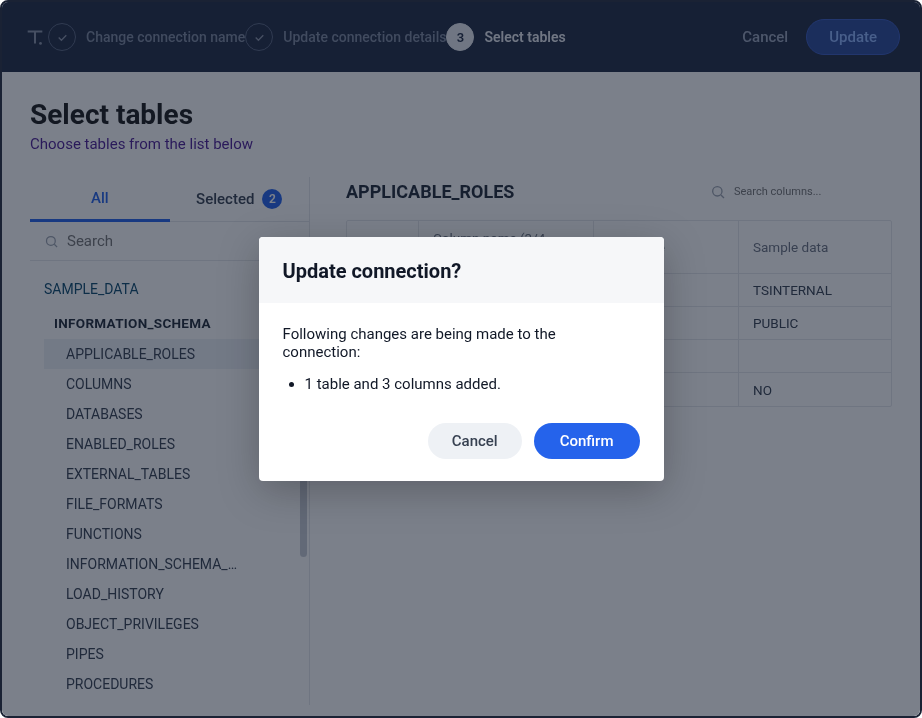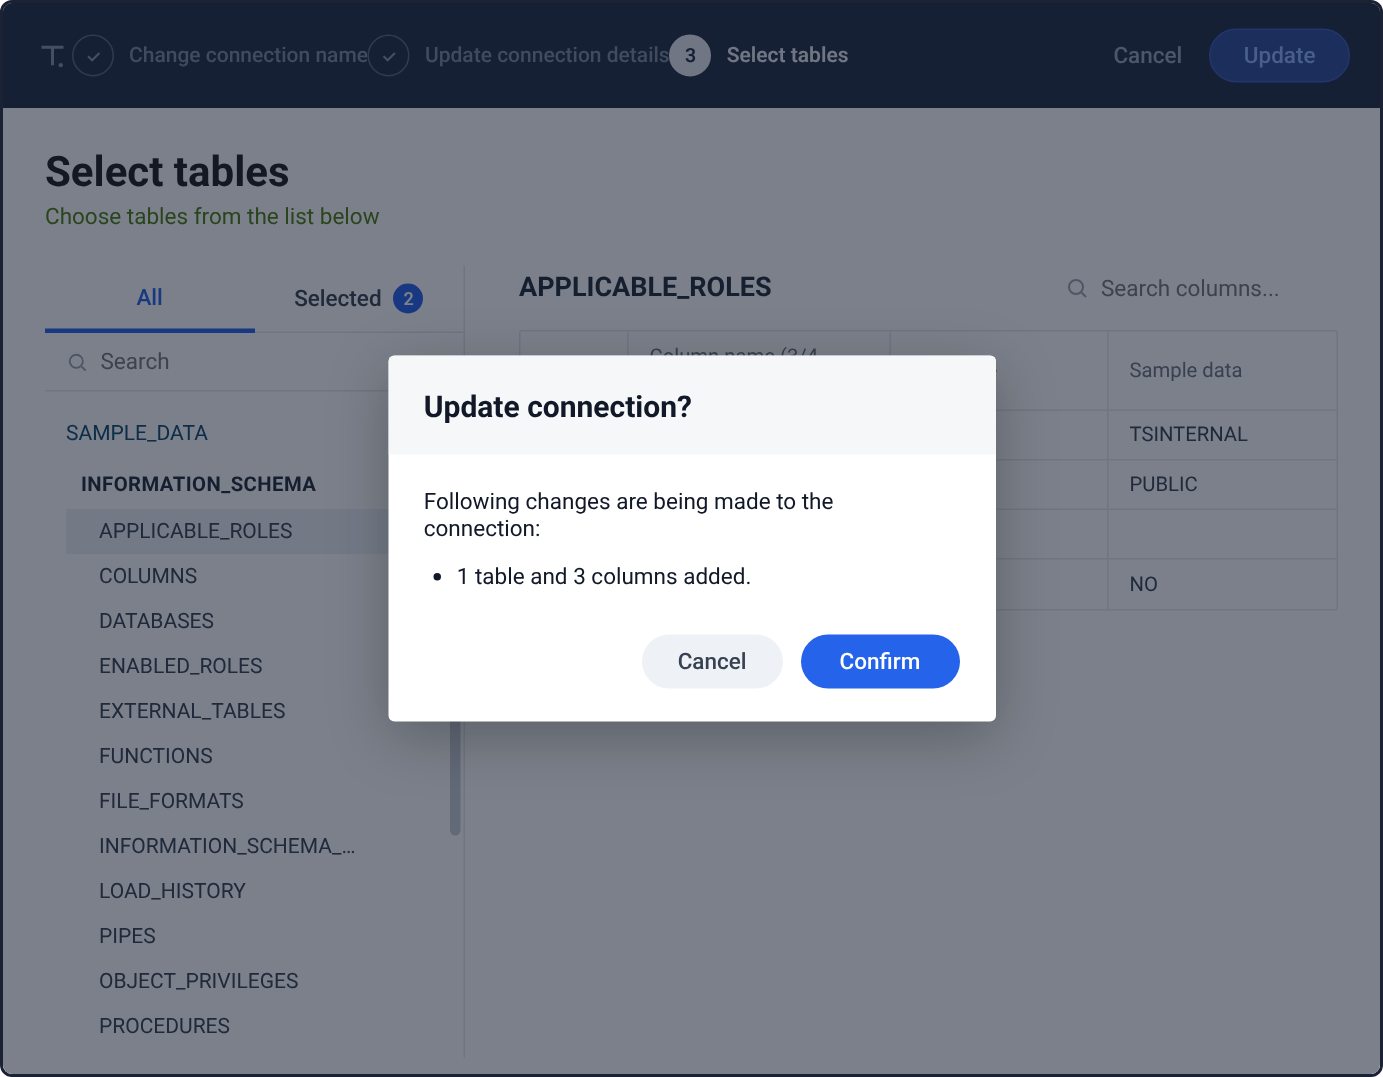--- a/index.html
+++ b/index.html
@@ -13,21 +13,21 @@
 .step-circle { width: 28px; height: 28px; border-radius: 50%; border: 1.5px solid #5a6680; display: flex; align-items: center; justify-content: center; color: #8a93a6; font-size: 13px; }
 .step-circle.active { background: #e6e9ef; border-color: #e6e9ef; color: #1f2a44; font-weight: 600; }
 .step-label { color: #7e899f; font-size: 14px; font-weight: 500; }
 .step-label.active { color: #e6e9ef; font-weight: 600; }
 .topbar-spacer { flex: 1; }
 .btn-cancel-top { background: transparent; border: none; color: #9aa4ba; font-size: 15px; font-weight: 500; padding: 8px 18px; cursor: pointer; }
 .btn-update-top { background: #2a4a9a; border: 1px solid #3a5bbf; color: #8fb5ff; font-size: 15px; font-weight: 500; padding: 8px 22px; border-radius: 20px; cursor: pointer; }
 
 .content { padding: 26px 28px 0 28px; height: calc(100% - 70px); background: #fff; }
 .page-title { font-size: 28px; font-weight: 700; color: #1a1a1a; margin-bottom: 4px; }
-.page-sub { font-size: 15px; color: #4d7c0f; margin-bottom: 24px; }
+.page-sub { font-size: 15px; color: #4c1d95; margin-bottom: 24px; }
 
 .panels { display: flex; gap: 36px; height: calc(100% - 90px); }
 
 .left-panel { width: 280px; border-right: 1px solid #e5e7eb; display: flex; flex-direction: column; position: relative; }
 .tabs { display: flex; border-bottom: 1px solid #e5e7eb; }
 .tab { flex: 1; text-align: center; padding: 12px 0; font-size: 15px; font-weight: 500; color: #374151; cursor: pointer; display: flex; align-items: center; justify-content: center; gap: 8px; }
 .tab.active { color: #2563eb; border-bottom: 3px solid #2563eb; margin-bottom: -1px; }
 .tab-badge { background: #2563eb; color: #fff; border-radius: 50%; width: 20px; height: 20px; display: inline-flex; align-items: center; justify-content: center; font-size: 12px; font-weight: 600; }
 
 .search-row { padding: 10px 14px; border-bottom: 1px solid #e5e7eb; display: flex; align-items: center; gap: 8px; }
@@ -39,21 +39,21 @@
 .tree-schema { font-size: 13.5px; font-weight: 700; color: #1f2937; padding: 12px 0 8px 10px; letter-spacing: 0.3px; }
 .tree-table { font-size: 14px; color: #374151; padding: 7px 0 7px 22px; cursor: pointer; white-space: nowrap; overflow: hidden; text-overflow: ellipsis; padding-right: 12px; }
 .tree-table.selected { background: #eef2f7; }
 
 .left-scroll-thumb { position: absolute; right: 2px; top: 260px; width: 7px; height: 120px; background: #c8cdd6; border-radius: 4px; }
 
 .right-panel { flex: 1; padding-top: 4px; }
 .right-head { display: flex; align-items: center; justify-content: space-between; margin-bottom: 18px; padding-right: 8px; }
 .right-title { font-size: 18px; font-weight: 700; color: #1f2937; }
 .right-search { display: flex; align-items: center; gap: 8px; }
-.right-search input { border: none; outline: none; font-size: 15px; color: #6b7280; width: 150px; background: transparent; }
+.right-search input { border: none; outline: none; font-size: 11px; color: #6b7280; width: 150px; background: transparent; }
 
 .grid { border: 1px solid #e5e7eb; border-radius: 2px; }
 .grid-row { display: flex; border-bottom: 1px solid #e5e7eb; min-height: 33px; align-items: stretch; }
 .grid-row:last-child { border-bottom: none; }
 .cell { padding: 8px 14px; font-size: 13.5px; color: #374151; display: flex; align-items: center; }
 .cell-chk { width: 72px; justify-content: center; border-right: 1px solid #e5e7eb; }
 .cell-name { width: 175px; border-right: 1px solid #e5e7eb; }
 .cell-type { width: 145px; border-right: 1px solid #e5e7eb; }
 .cell-sample { flex: 1; }
 .grid-row.header .cell { color: #6b7280; font-size: 13.5px; line-height: 1.35; }
@@ -142,26 +142,26 @@
 
         <div class="tree">
           <div class="tree-db">SAMPLE_DATA</div>
           <div class="tree-schema">INFORMATION_SCHEMA</div>
           <div id="tree-tables">
               <div class="tree-table selected">APPLICABLE_ROLES</div>
               <div class="tree-table">COLUMNS</div>
               <div class="tree-table">DATABASES</div>
               <div class="tree-table">ENABLED_ROLES</div>
               <div class="tree-table">EXTERNAL_TABLES</div>
+              <div class="tree-table">FILE_FORMATS</div>
               <div class="tree-table">FUNCTIONS</div>
-              <div class="tree-table">FILE_FORMATS</div>
               <div class="tree-table">INFORMATION_SCHEMA_…</div>
               <div class="tree-table">LOAD_HISTORY</div>
+              <div class="tree-table">OBJECT_PRIVILEGES</div>
               <div class="tree-table">PIPES</div>
-              <div class="tree-table">OBJECT_PRIVILEGES</div>
               <div class="tree-table">PROCEDURES</div>
             </div>
         </div>
 
         <div class="left-scroll-thumb"></div>
       </div>
 
       <div class="right-panel">
         <div class="right-head">
           <div class="right-title">APPLICABLE_ROLES</div>

